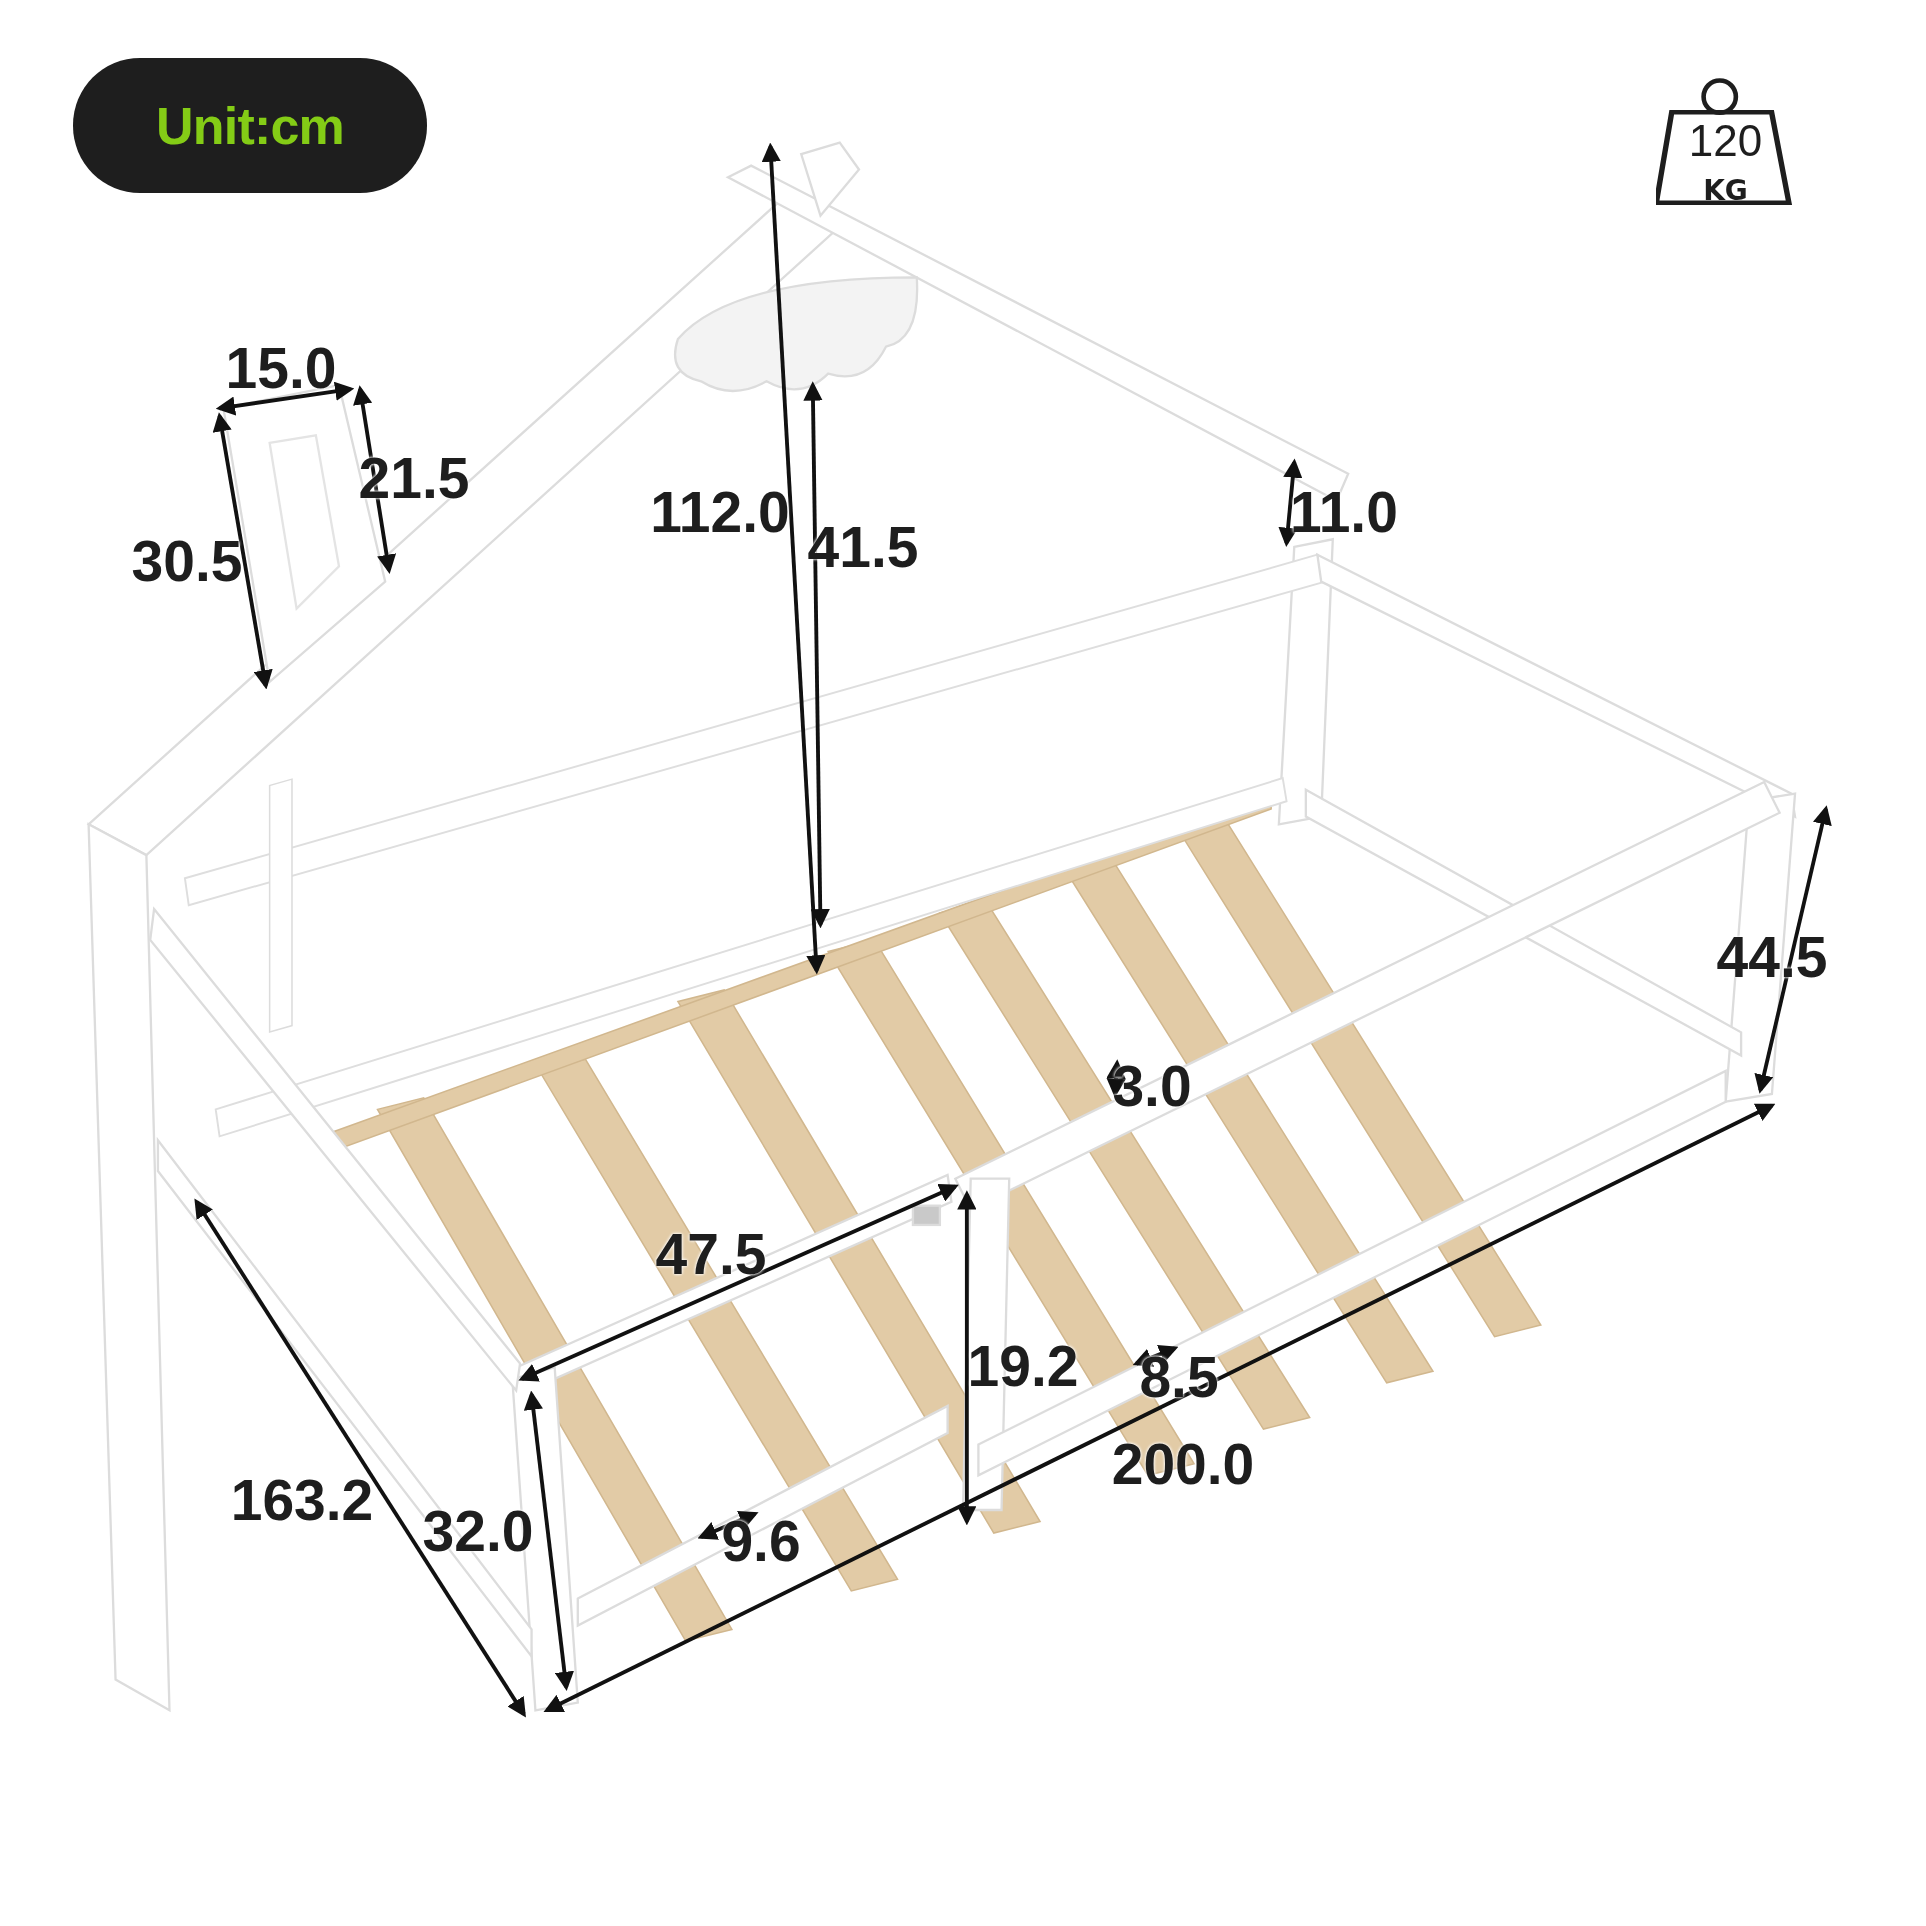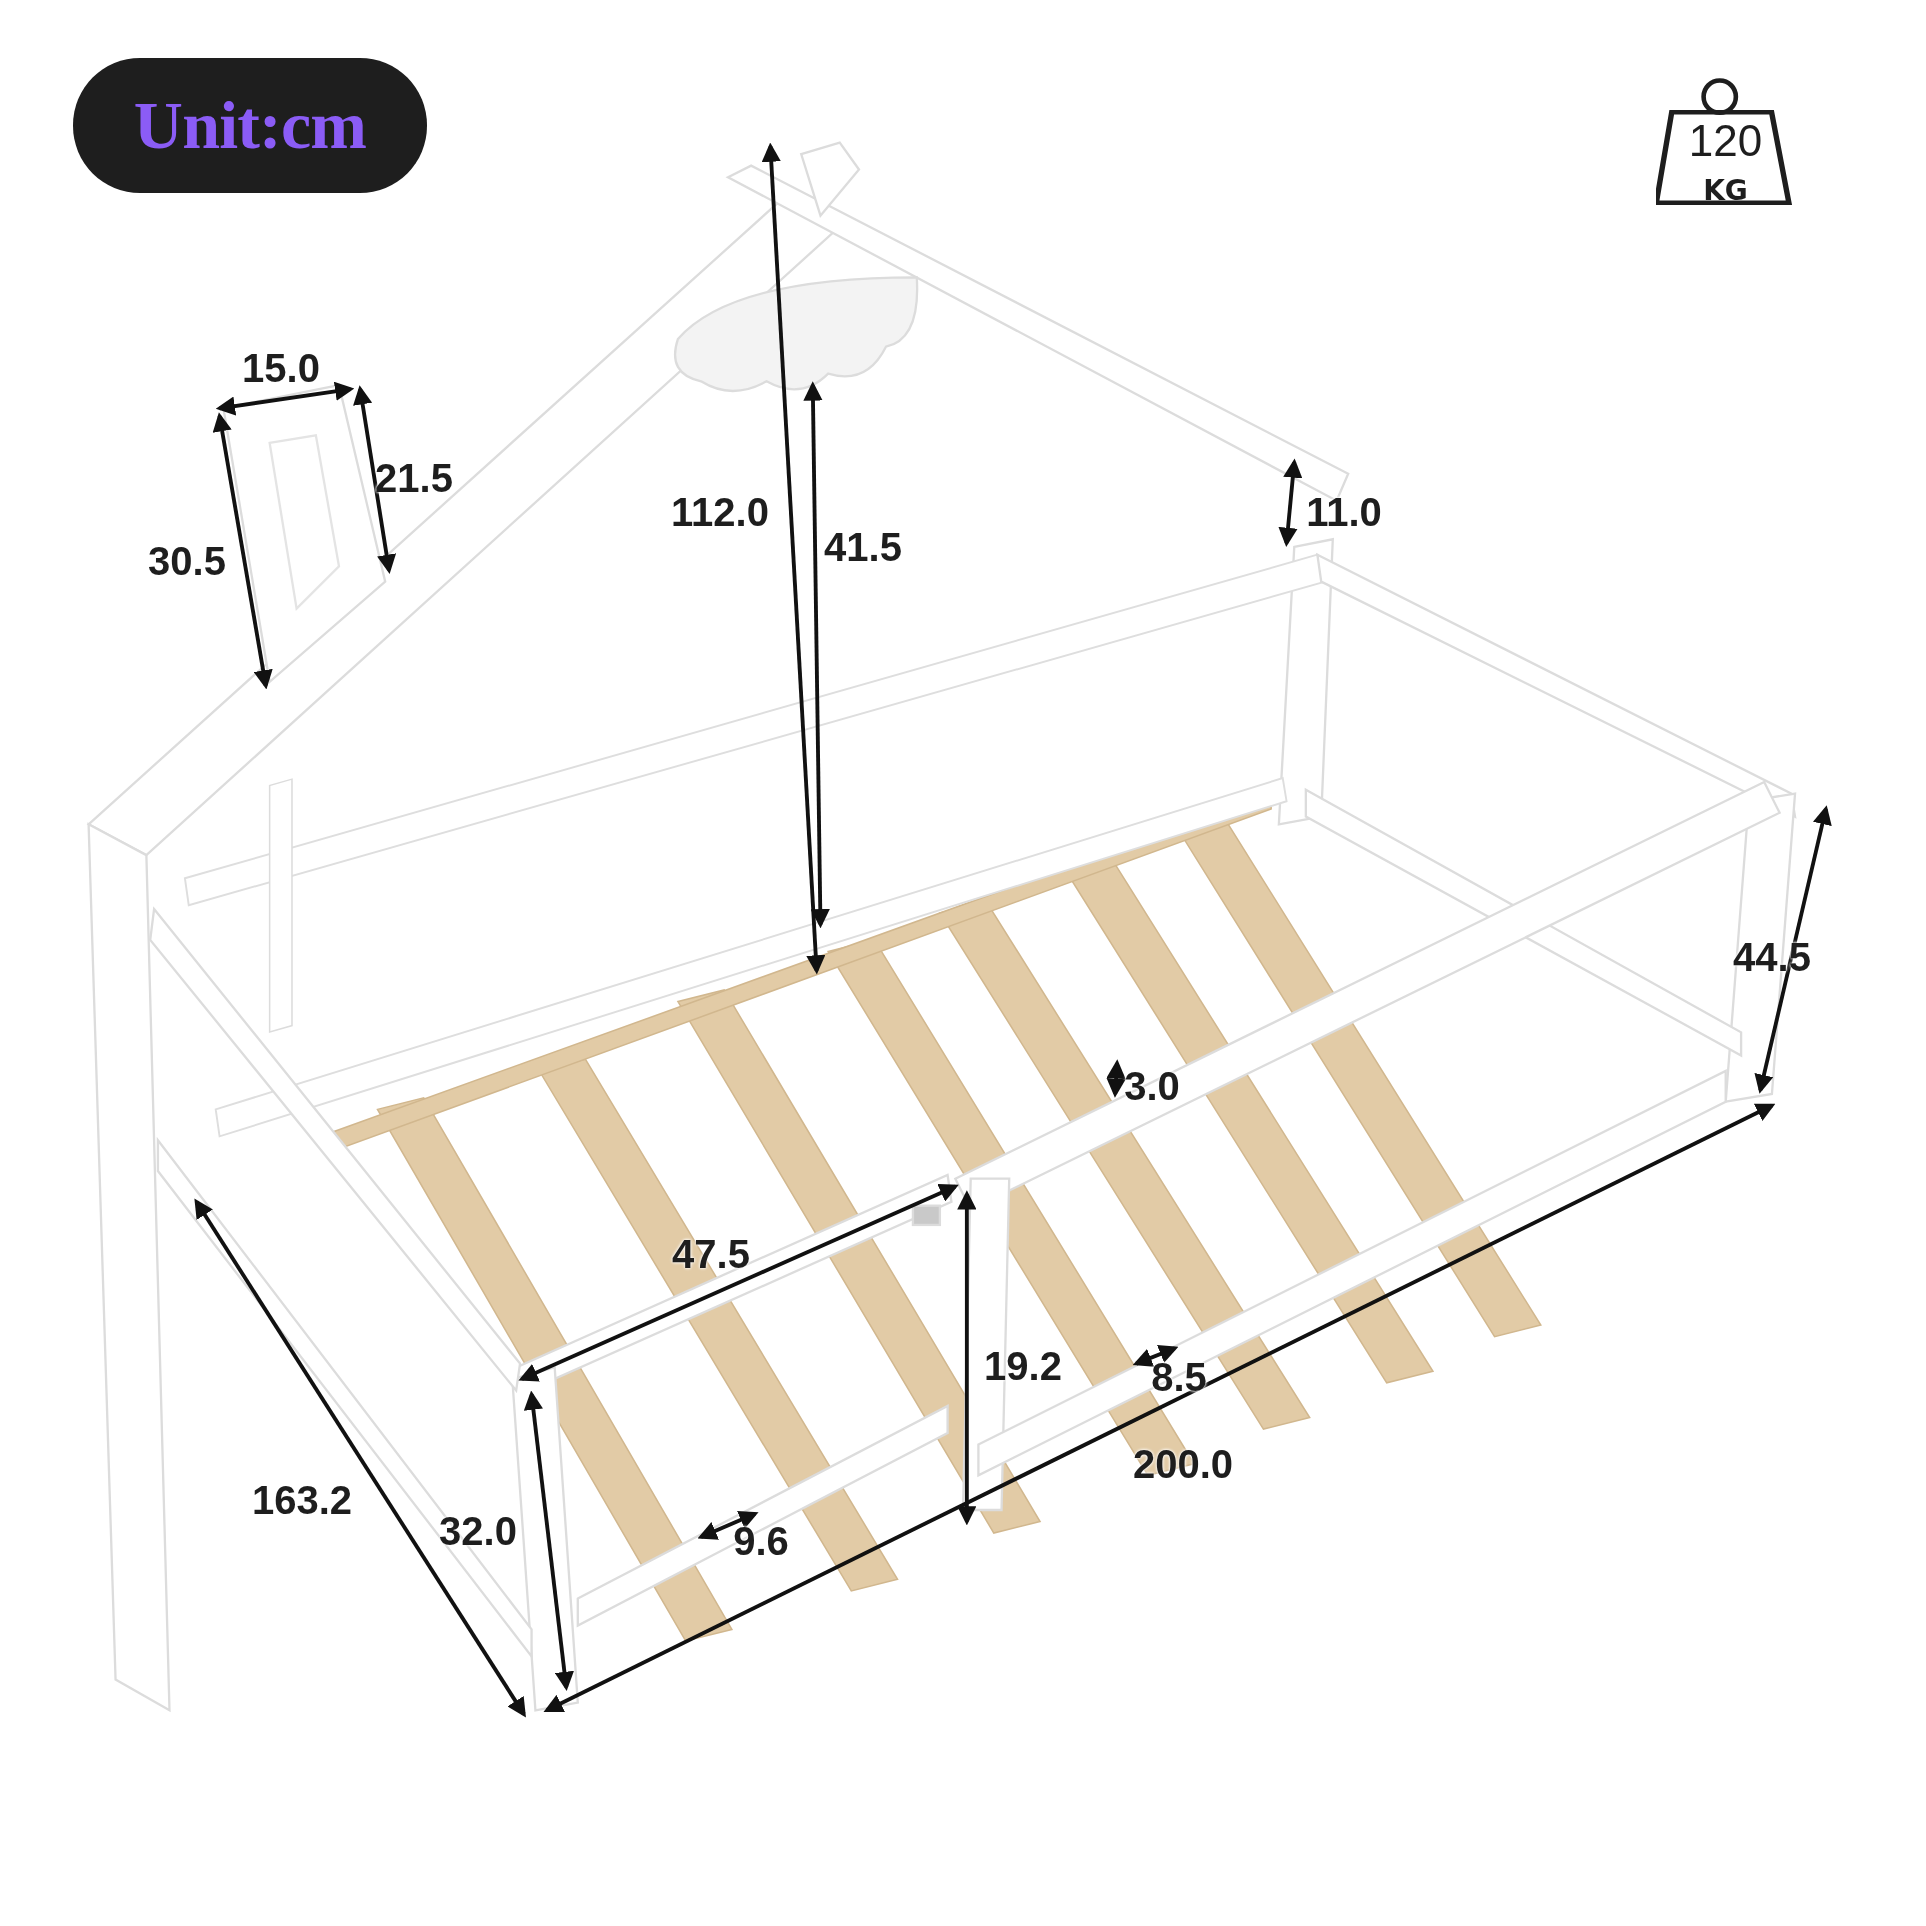--- a/index.html
+++ b/index.html
@@ -1,23 +1,23 @@
 <!DOCTYPE html>
 <html style="font-size:6.2px"><head>
 <meta charset="utf-8">
 <style>
   html, body { margin:0; padding:0; background:#ffffff; }
   body { width:1926px; height:1926px; position:relative; overflow:hidden; font-family:"Liberation Sans", sans-serif; }
   .canvas { position:absolute; left:0; top:0; width:1926px; height:1926px; }
   .badge { position:absolute; left:73px; top:58px; width:354px; height:135px; background:#1e1e1e; border-radius:67px; display:flex; align-items:center; justify-content:center; }
-  .badge span { color:#8b5cf6; font-weight:bold; font-size:68px; letter-spacing:-0.8px; font-family:Liberation Serif, serif; }
+  .badge span { color:#84cc16; font-weight:bold; font-size:52px; letter-spacing:-0.8px; font-family:Liberation Sans, sans-serif; }
   .weight { position:absolute; left:1656px; top:64px; width:139px; height:146px; }
   .weight .num { position:absolute; left:0; width:139px; top:52px; text-align:center; font-size:44px; color:#1e1e1e; font-family:"Liberation Sans", sans-serif; }
   .weight .unit { position:absolute; left:0; width:139px; top:102px; text-align:center; font-size:28px; font-weight:bold; color:#1e1e1e; font-family:"DejaVu Sans", sans-serif;margin-top:8px; }
-  .dim { position:absolute; font-weight:bold; font-size:40px; color:#1e1e1e; transform:translate(-50%,-50%); white-space:nowrap; font-family:"Liberation Sans", sans-serif; text-shadow: 0 0 3.1px #fff, 0 0 3.1px #fff; }
+  .dim { position:absolute; font-weight:bold; font-size:57px; color:#1e1e1e; transform:translate(-50%,-50%); white-space:nowrap; font-family:"Liberation Sans", sans-serif; text-shadow: 0 0 3.1px #fff, 0 0 3.1px #fff; }
 </style>
 </head>
 <body>
 
 <svg class="canvas" viewBox="0 0 5000 5000" xmlns="http://www.w3.org/2000/svg">
   <defs>
     <marker id="arr" viewBox="0 0 10 10" refX="8" refY="5" markerWidth="5" markerHeight="5" orient="auto-start-reverse">
       <path d="M0,0 L10,5 L0,10 z" fill="#111"></path>
     </marker>
   </defs>

